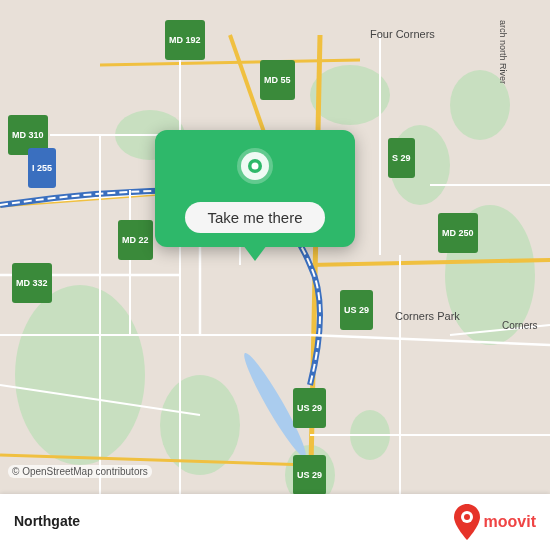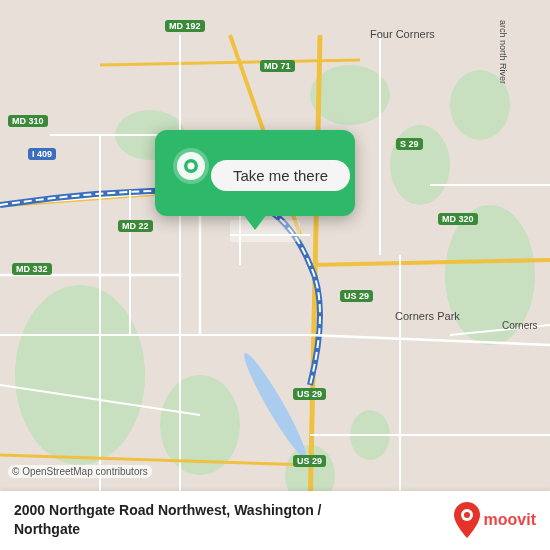--- a/index.html
+++ b/index.html
@@ -30,21 +30,21 @@
     
     .popup-card {
       position: absolute;
       top: 130px;
       left: 155px;
       width: 200px;
       background-color: #2eb86a;
       border-radius: 12px;
       padding: 18px 16px 14px 16px;
       display: flex;
-      flex-direction: row;
+      flex-direction: column;
       align-items: center;
       box-shadow: 0 4px 16px rgba(0,0,0,0.3);
       z-index: 10;
     }
 
     .popup-card::after {
       content: '';
       position: absolute;
       bottom: -14px;
       left: 50%;
@@ -137,21 +137,21 @@
       font-weight: 500;
       pointer-events: none;
       z-index: 5;
     }
 
     .highway-badge {
       position: absolute;
       border-radius: 3px;
       font-size: 9px;
       font-weight: bold;
-      padding: 1px 4px;
+      padding: 15px 4px;
       z-index: 6;
       white-space: nowrap;
     }
 
     .badge-blue {
       background-color: #3a6fbf;
       color: white;
     }
 
     .badge-green {
@@ -215,26 +215,26 @@
 
     <rect x="230" y="185" width="70" height="22" fill="rgba(255,255,255,0.4)" rx="3"></rect>
   </svg>
 
   <div class="map-label" style="top:28px; left:370px;">Four Corners</div>
   <div class="map-label" style="top:310px; left:395px;">Corners Park</div>
   <div class="map-label" style="top:320px; left:502px; font-size:10px;">Corners</div>
   <div class="map-label" style="top:192px; left:235px; font-size:12px; font-weight:600; color:#333;">ing</div>
 
   <div class="highway-badge badge-green" style="top:20px; left:165px;">MD 192</div>
-  <div class="highway-badge badge-green" style="top:60px; left:260px;">MD 71</div>
+  <div class="highway-badge badge-green" style="top:60px; left:260px;">MD 55</div>
   <div class="highway-badge badge-green" style="top:115px; left:8px;">MD 310</div>
-  <div class="highway-badge badge-blue" style="top:148px; left:28px;">I 409</div>
-  <div class="highway-badge badge-green" style="top:138px; left:388px;margin-left:8px;">S 29</div>
+  <div class="highway-badge badge-blue" style="top:148px; left:28px;">I 255</div>
+  <div class="highway-badge badge-green" style="top:138px; left:388px;">S 29</div>
   <div class="highway-badge badge-green" style="top:220px; left:118px;">MD 22</div>
-  <div class="highway-badge badge-green" style="top:213px; left:438px;">MD 320</div>
+  <div class="highway-badge badge-green" style="top:213px; left:438px;">MD 250</div>
   <div class="highway-badge badge-green" style="top:263px; left:12px;">MD 332</div>
   <div class="highway-badge badge-green" style="top:290px; left:340px;">US 29</div>
   <div class="highway-badge badge-green" style="top:388px; left:293px;">US 29</div>
   <div class="highway-badge badge-green" style="top:455px; left:293px;">US 29</div>
 
   <div class="map-label" style="top:20px; left:508px; font-size:9px; transform:rotate(90deg); transform-origin:left top; white-space:nowrap;">arch north River</div>
 
   <div class="popup-card">
     <div class="location-icon">
       <svg width="40" height="48" viewBox="0 0 40 48" xmlns="http://www.w3.org/2000/svg">
@@ -244,21 +244,20 @@
         <circle cx="20" cy="20" r="3.5" fill="white"></circle>
       </svg>
     </div>
     <button class="take-me-there-btn">Take me there</button>
   </div>
 
   <div class="copyright">© OpenStreetMap contributors</div>
 
   <div class="bottom-bar">
     <div class="address-section">
-      <span class="address-text">2000 Northgate Road Northwest, Washington /</span>
       <span class="address-text">Northgate</span>
     </div>
     <div class="moovit-logo">
 
       <svg width="26" height="36" viewBox="0 0 26 36" xmlns="http://www.w3.org/2000/svg">
         <path d="M13 0 C5.8 0 0 5.8 0 13 C0 22 13 36 13 36 C13 36 26 22 26 13 C26 5.8 20.2 0 13 0 Z" fill="#e63329"></path>
         <circle cx="13" cy="13" r="6" fill="white"></circle>
         <circle cx="13" cy="13" r="3" fill="#e63329"></circle>
       </svg>
       <span class="moovit-text">moovit</span>

